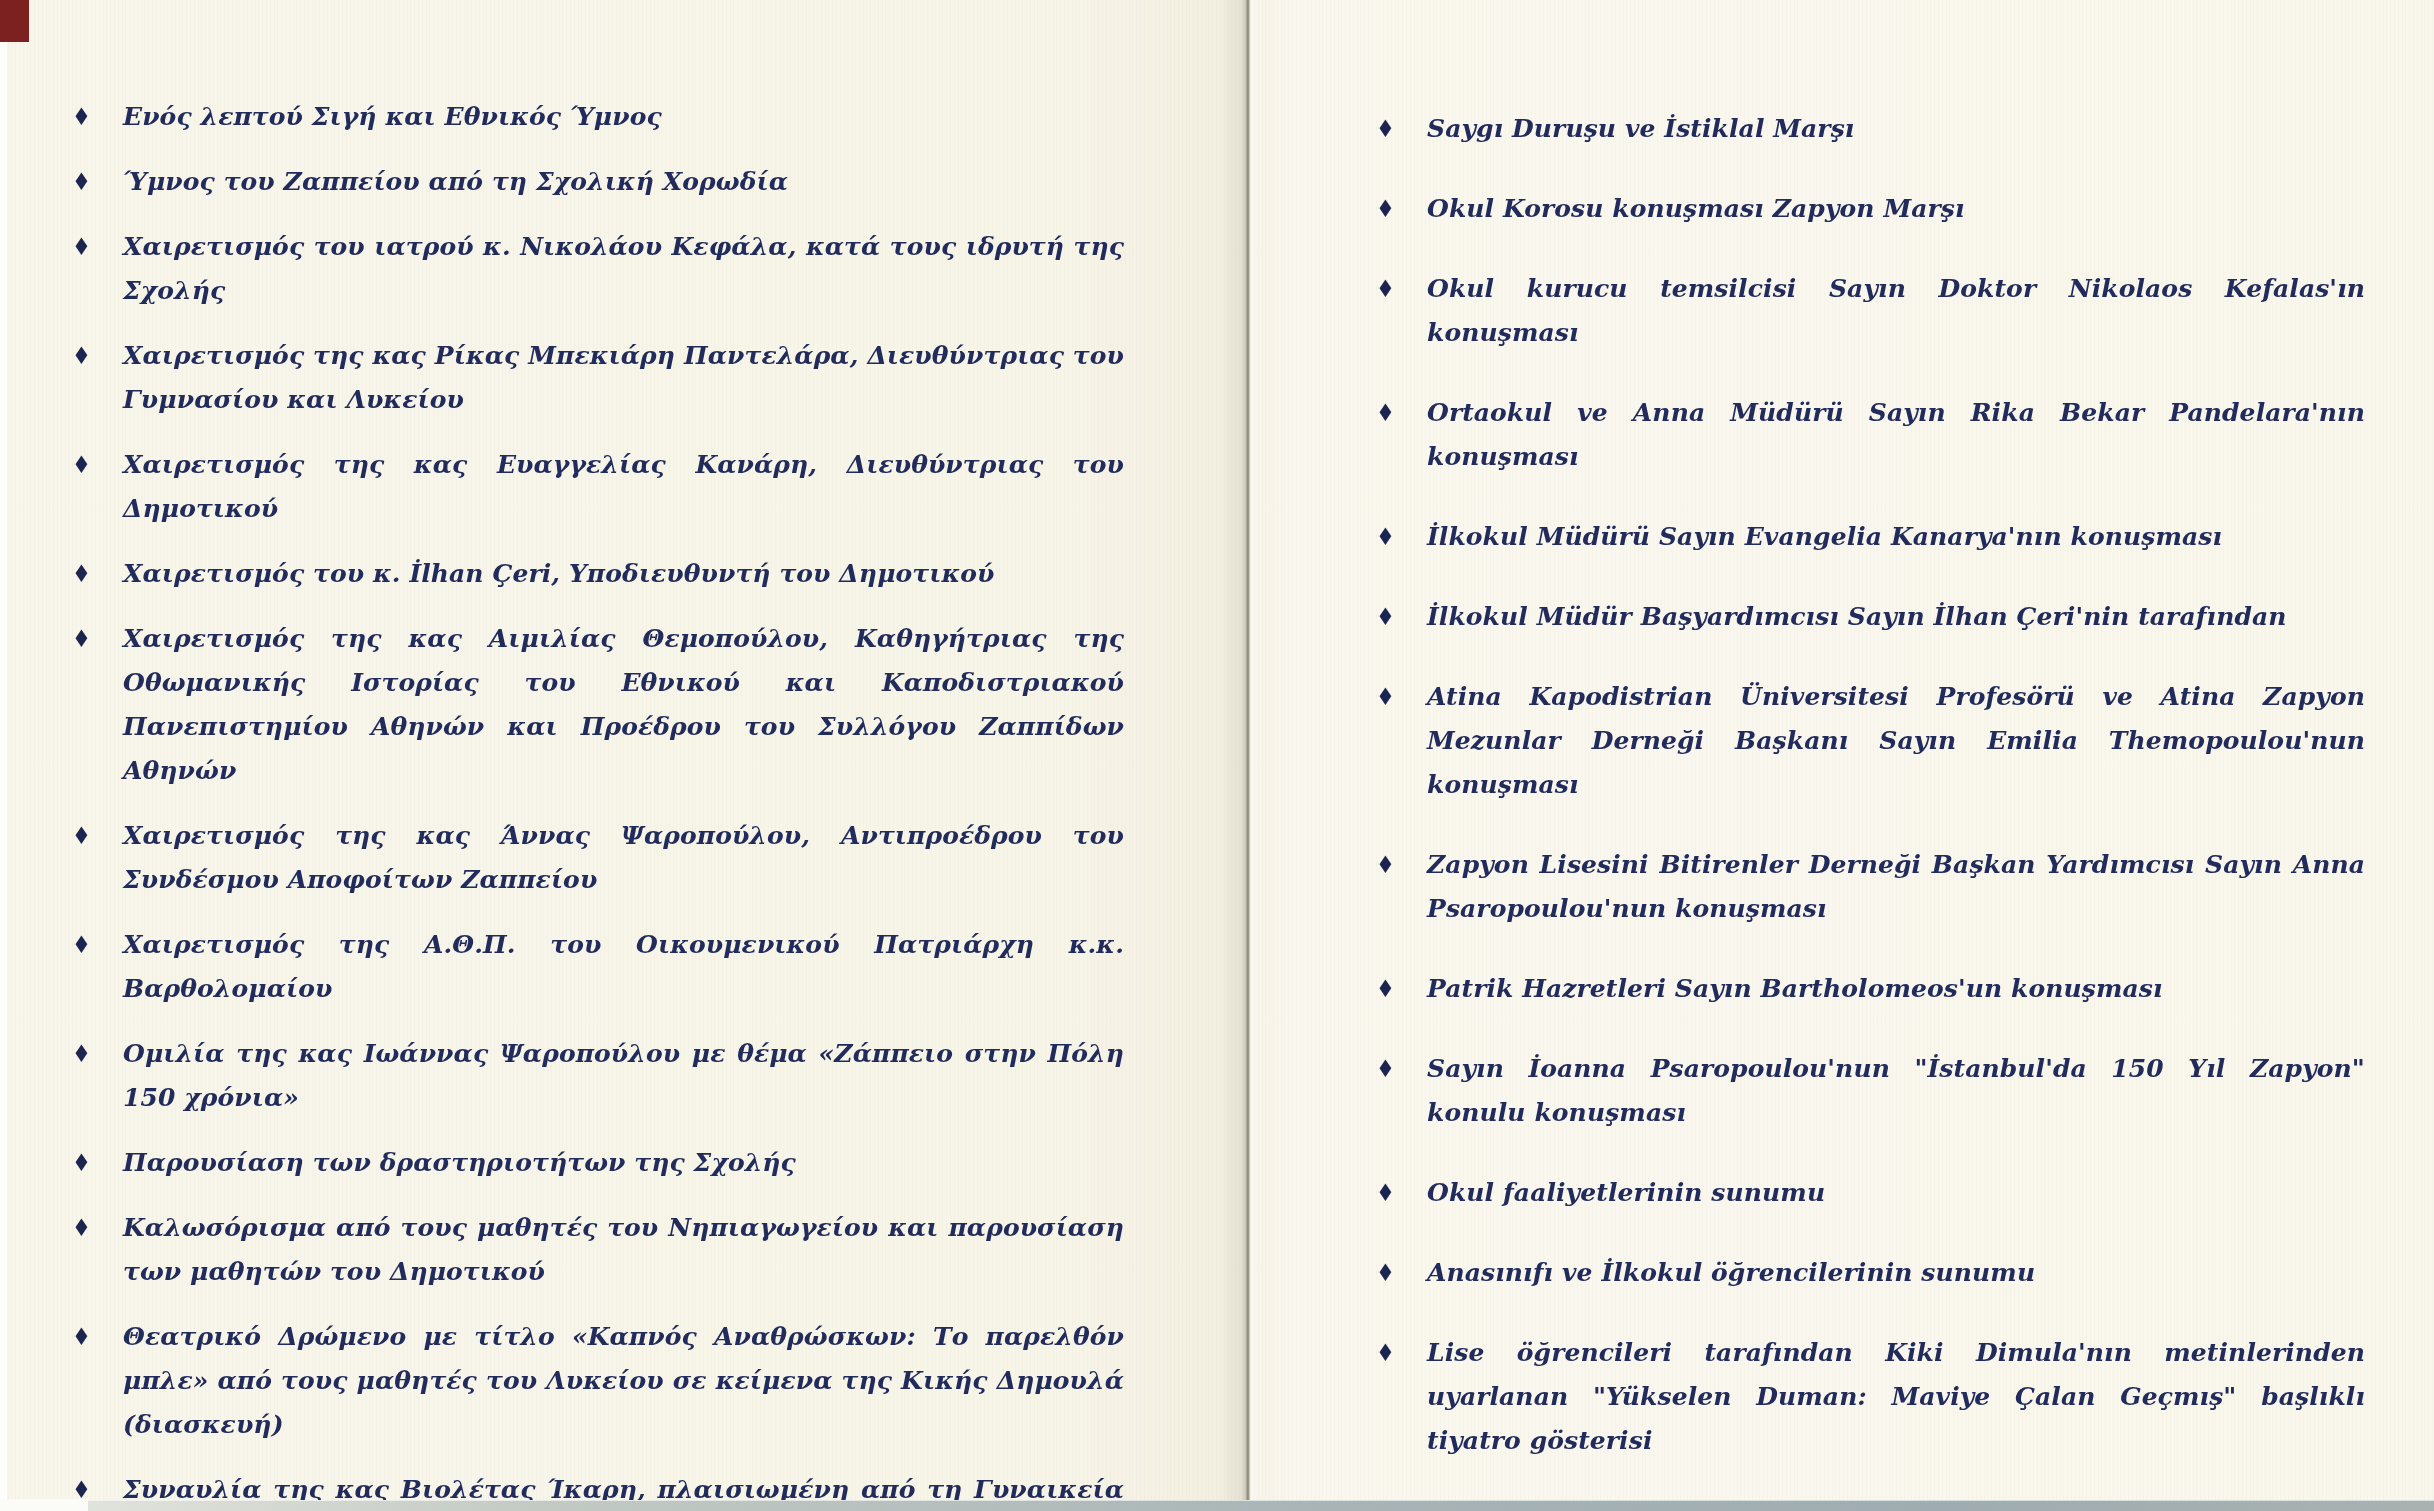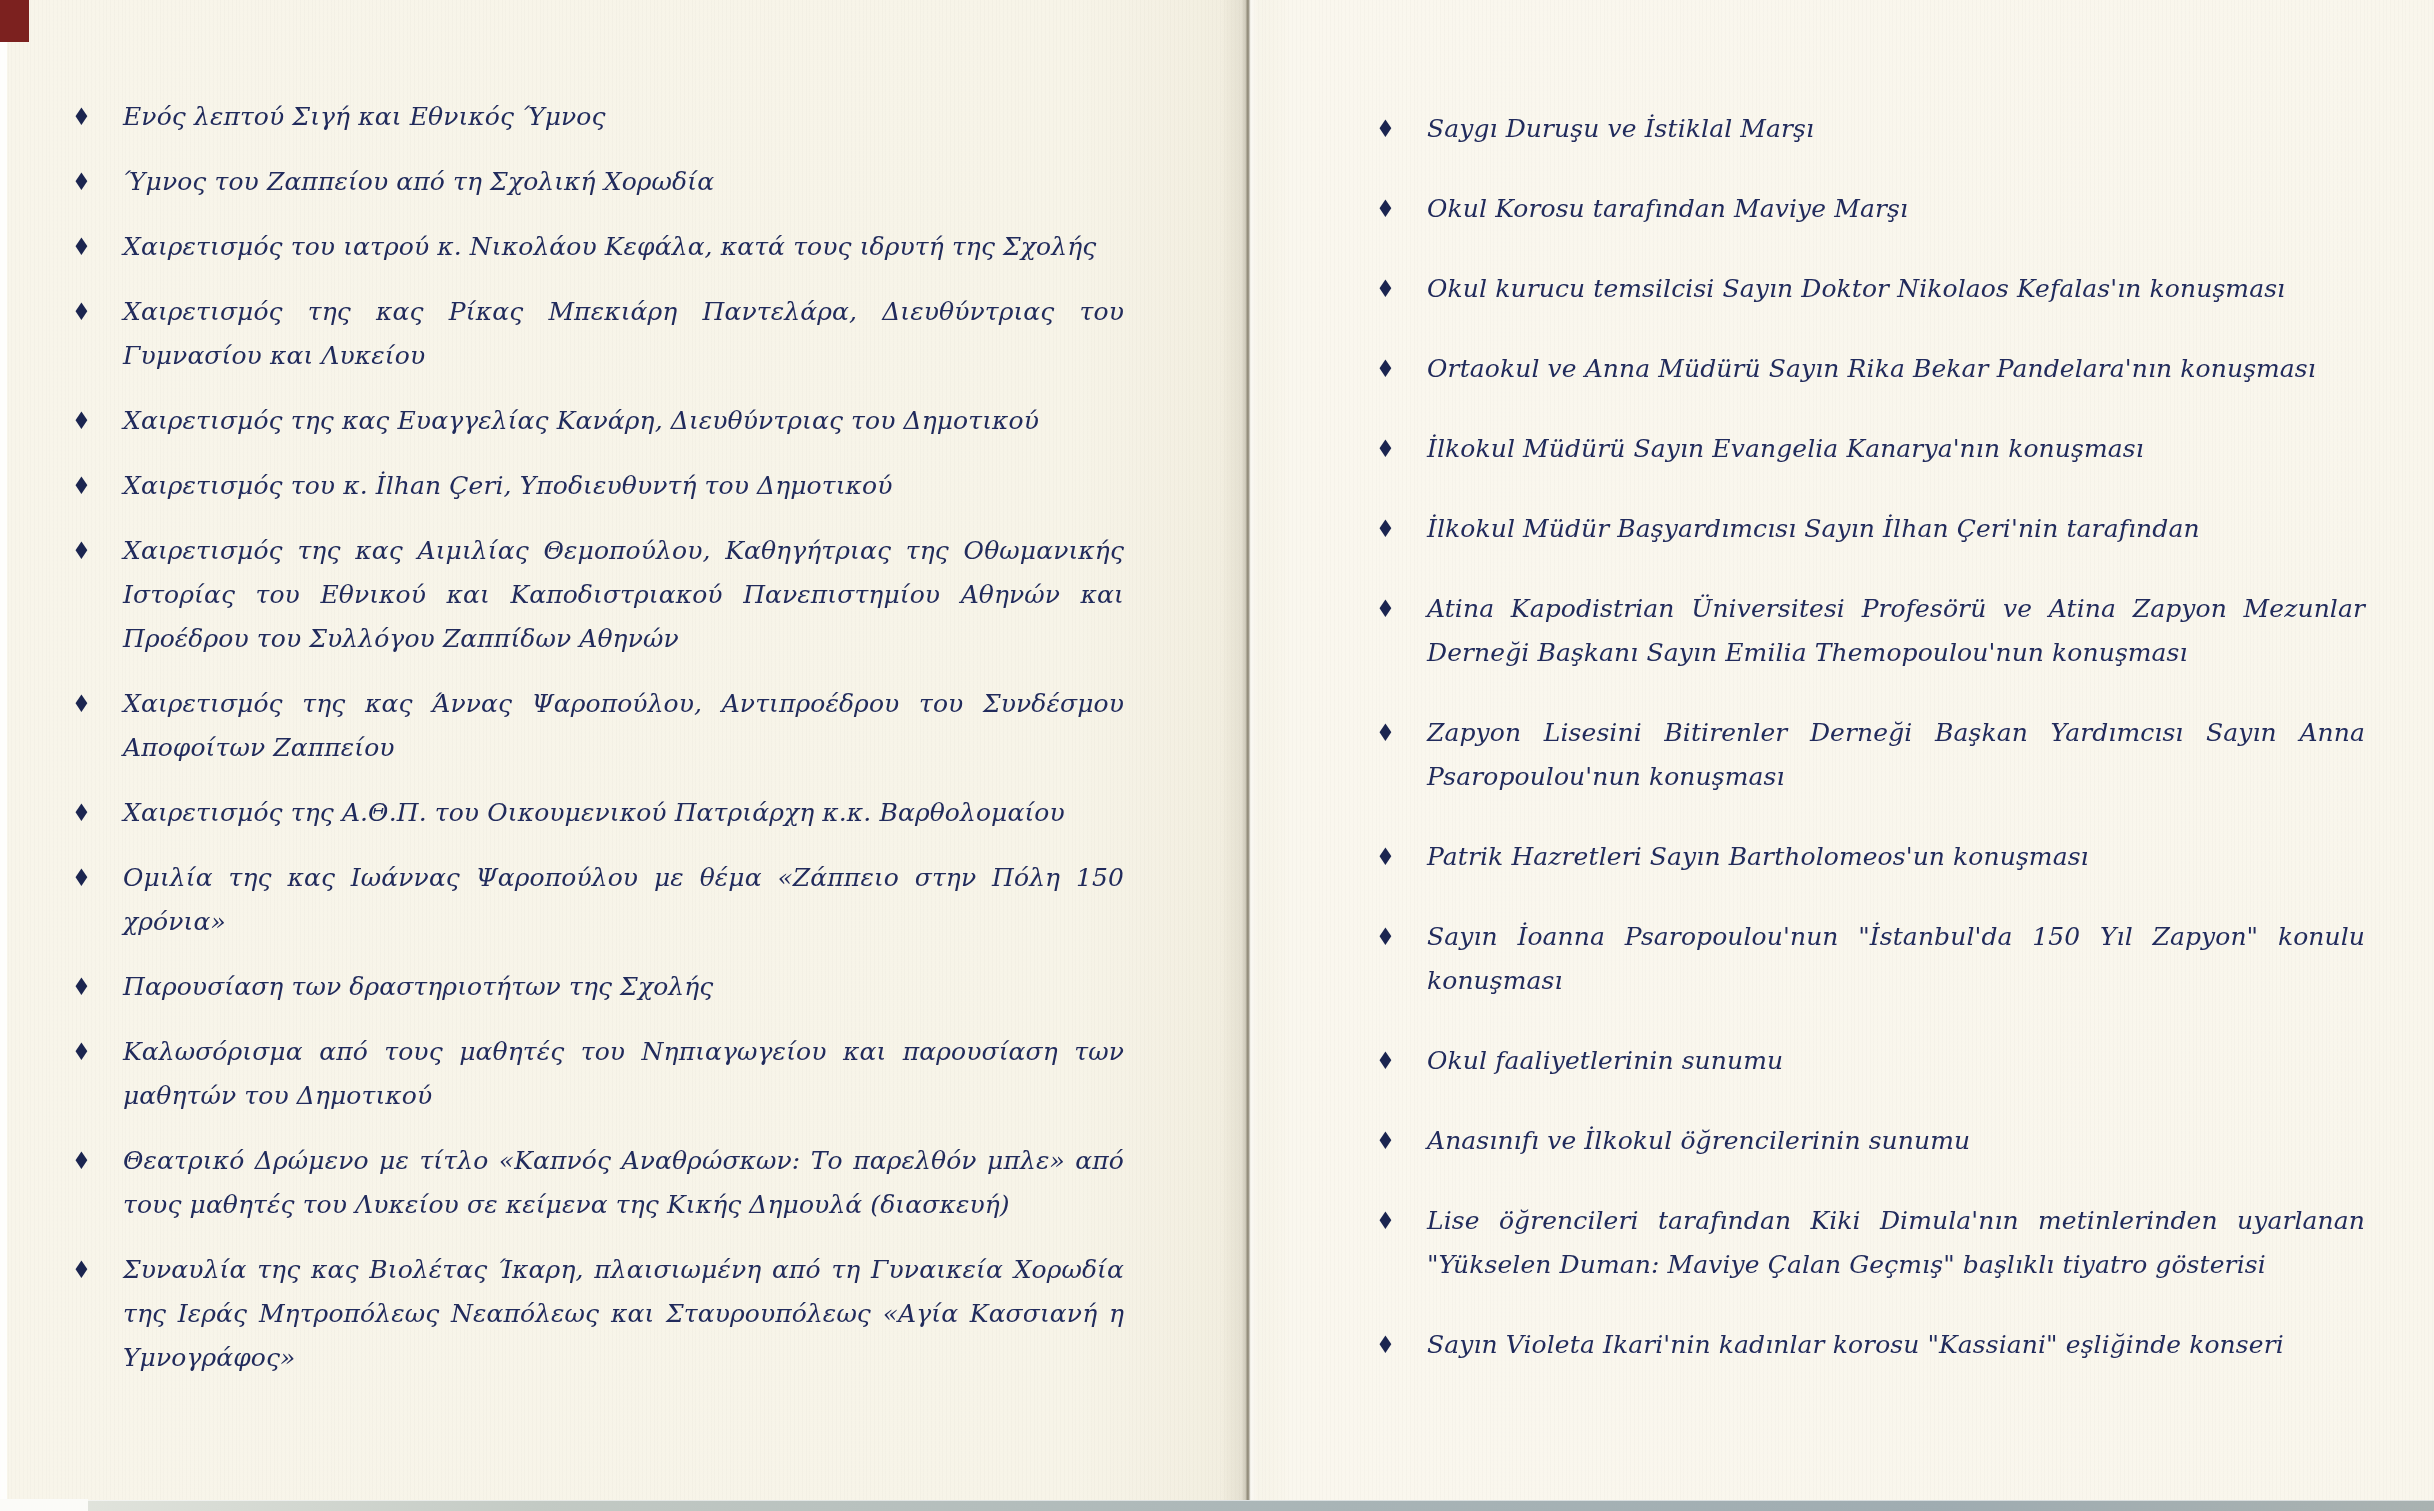--- a/index.html
+++ b/index.html
@@ -87,21 +87,21 @@
     font-size: 21px;
     line-height: 44px;
     color: #1b2550;
     font-style: normal;
     transform: scaleY(1.15);
     transform-origin: 0 22px;
   }
   .entry-text {
     display: block;
     font-style: italic;
-    font-weight: 400;
+    font-weight: 700;
     font-size: 25px;
     line-height: 44px;
     color: #212b5c;
     text-align: justify;
     letter-spacing: 0.1px;
   }
   .page-left  .entry-text { width: 1001px; }
   .page-right .entry-text { width: 938px; }
 </style>
 </head>
@@ -176,21 +176,21 @@
   </div>
 
   <div class="page page-right">
     <ul class="program-list">
       <li class="program-item">
           <span class="bullet">♦</span>
           <span class="entry-text">Saygı Duruşu ve İstiklal Marşı</span>
         </li>
       <li class="program-item">
           <span class="bullet">♦</span>
-          <span class="entry-text">Okul Korosu tarafından Maviye Marşı</span>
+          <span class="entry-text">Okul Korosu konuşması Zapyon Marşı</span>
         </li>
       <li class="program-item">
           <span class="bullet">♦</span>
           <span class="entry-text">Okul kurucu temsilcisi Sayın Doktor Nikolaos Kefalas'ın konuşması</span>
         </li>
       <li class="program-item">
           <span class="bullet">♦</span>
           <span class="entry-text">Ortaokul ve Anna Müdürü Sayın Rika Bekar Pandelara'nın konuşması</span>
         </li>
       <li class="program-item">

